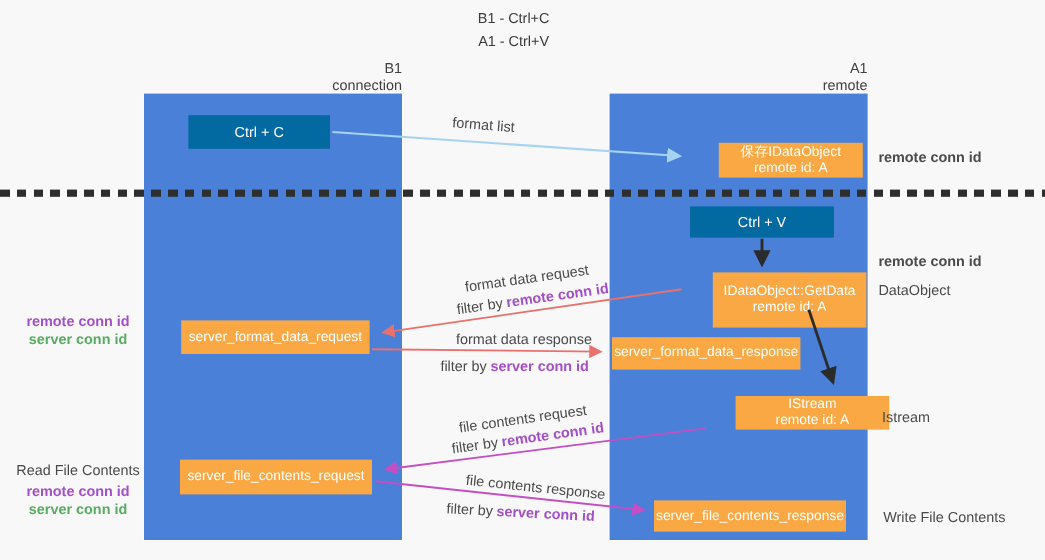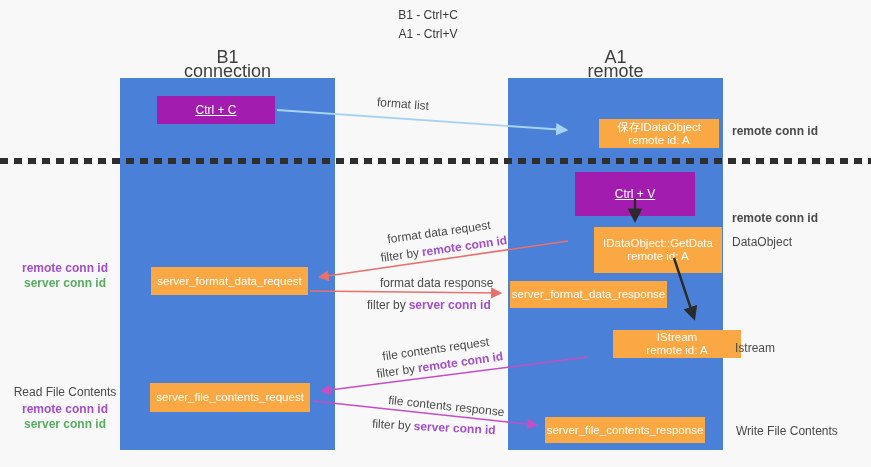--- a/index.html
+++ b/index.html
@@ -10,40 +10,40 @@
     position:relative;overflow:hidden;
     color:#3d3d3d;
   }
   .stage{position:absolute;inset:0;width:871px;height:467px;}
   .abs{position:absolute;}
   .title{
     left:328px;top:6px;width:200px;text-align:center;
     font-size:12px;line-height:19px;color:#3a3a3a;
   }
   .col-header{
-    width:215px;text-align:center;font-size:18px;line-height:14px;color:#3f3f3f;
+    width:215px;text-align:right;font-size:12px;line-height:14px;color:#3f3f3f;
   }
   .column{
     width:215px;height:372px;top:78px;
     background:#4a80d8;
     box-shadow:0 0 0 1px rgba(255,255,255,0.45);
     z-index:1;
   }
   .divider{
     left:0;top:158px;width:871px;height:6px;
     background:repeating-linear-gradient(90deg,#2e2e2e 0 8px,rgba(0,0,0,0) 8px 14px);
     z-index:4;
   }
   .node{
     display:flex;align-items:center;justify-content:center;
     color:#ffffff;text-align:center;z-index:2;
     font-size:11.5px;line-height:13px;
   }
   .node.two{flex-direction:column;margin-left:24px;}
-  .green{background:#a21caf;font-size:12px;text-decoration:underline;}
+  .green{background:#0369a1;font-size:12px;}
   .orange{background:#f9a843;}
   svg.overlay{position:absolute;left:0;top:0;z-index:3;pointer-events:none;}
   .flow-label{
     font-size:12px;color:#4a4a4a;white-space:nowrap;z-index:5;
   }
   .purple{color:#a34fc9;font-weight:bold;}
   .greentxt{color:#58ac60;font-weight:bold;}
   .prefix{margin-right:3px;}
   .side-label{font-size:12px;color:#4a4a4a;white-space:nowrap;z-index:5;}
   .side-group{width:110px;text-align:center;font-size:12px;line-height:15px;z-index:5;}
@@ -74,21 +74,21 @@
 
   <div class="abs node green" style="left:157px;top:96px;width:118px;height:28px;">
     <span>Ctrl + C</span>
   </div>
 
   <div class="abs node orange two" style="left:575px;top:119px;width:120px;height:29px;">
     <span>保存IDataObject</span>
     <span>remote id: A</span>
   </div>
 
-  <div class="abs node green" style="left:575px;top:172px;width:120px;height:44px;">
+  <div class="abs node green" style="left:575px;top:172px;width:120px;height:26px;">
     <span>Ctrl + V</span>
   </div>
 
   <div class="abs node orange two" style="left:570px;top:227px;width:128px;height:46px;">
     <span>IDataObject::GetData</span>
     <span>remote id: A</span>
   </div>
 
   <div class="abs node orange" style="left:151px;top:267px;width:157px;height:28px;">
     <span>server_format_data_request</span>

